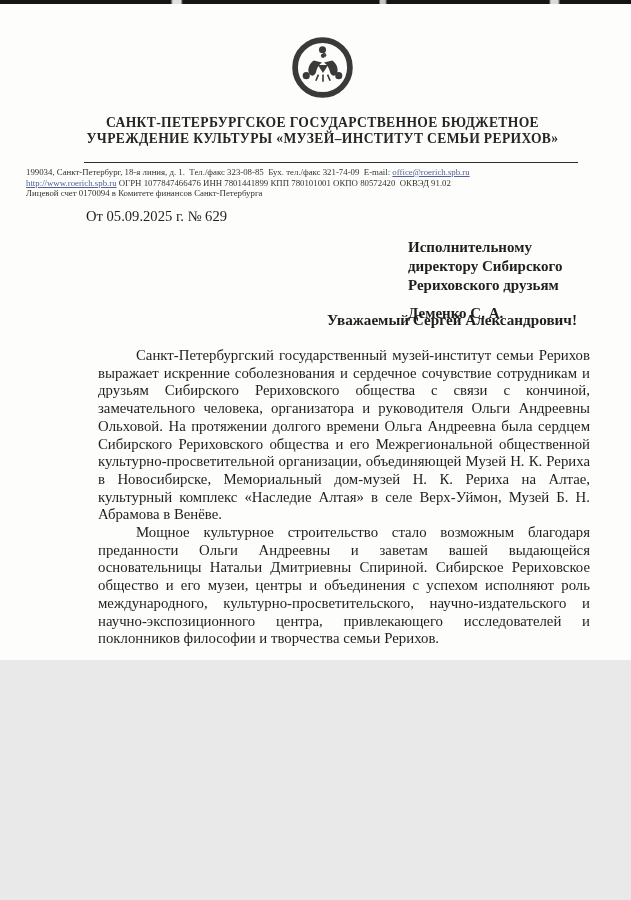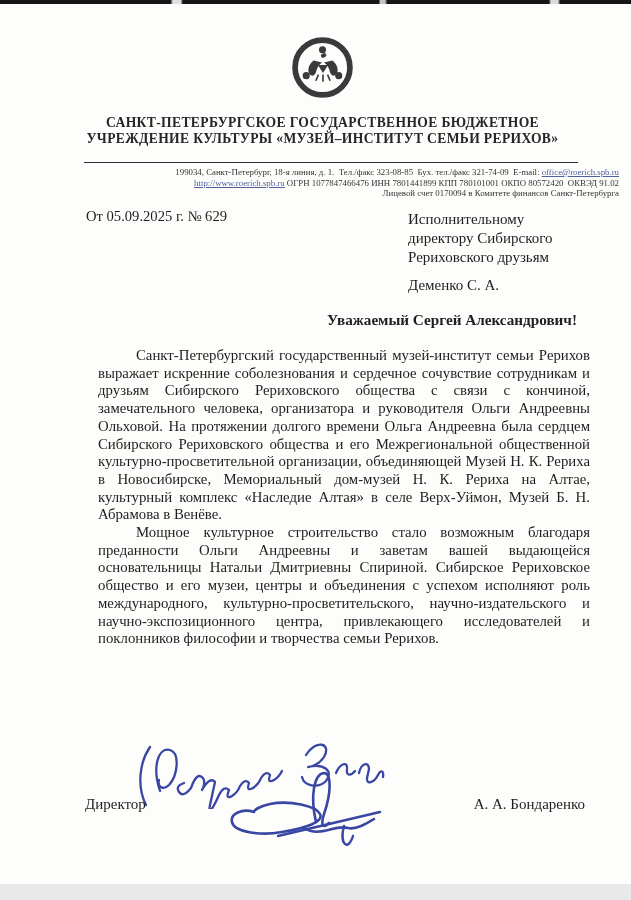--- a/index.html
+++ b/index.html
@@ -1,42 +1,42 @@
 <!DOCTYPE html>
 <html><head>
 <meta charset="utf-8">
 <style>
   html,body{margin:0;padding:0;background:#e9e9e9;}
   .page{
-    position:relative;width:631px;height:884px;margin:0 auto;
+    position:relative;width:631px;height:660px;margin:0 auto;
     background:#fdfdfb;overflow:hidden;
     font-family:"Liberation Serif","DejaVu Serif",serif;color:#1e1e1e;
   }
   .top-strip{
     position:absolute;top:0;left:0;width:100%;height:4px;
     background:linear-gradient(90deg,
       #151515 0 27%, rgba(21,21,21,.12) 27.4% 28.6%,
       #151515 29% 60%, rgba(21,21,21,.25) 60.3% 61%,
       #151515 61.4% 87%, rgba(21,21,21,.15) 87.3% 88.4%,
       #151515 88.8% 100%);
   }
   .logo{position:absolute;left:291px;top:36px;width:63px;height:63px;}
   .org-name{
     position:absolute;top:115px;left:28px;right:14px;text-align:center;
     font-weight:bold;font-size:13.6px;line-height:16.4px;
     letter-spacing:.35px;color:#262626;
   }
   .rule{position:absolute;top:162px;left:84px;width:494px;height:1.4px;background:#2e2e2e;}
   .contact{
-    position:absolute;top:167px;left:26px;right:12px;text-align:right;
+    position:absolute;top:167px;left:26px;right:12px;text-align:left;
     font-size:8.8px;line-height:10.6px;color:#333;white-space:pre-wrap;
   }
   .contact a{color:#51609c;text-decoration:underline;}
   .ref{position:absolute;top:208px;left:86px;font-size:14.6px;}
-  .recipient{position:absolute;top:210px;left:408px;font-weight:normal;font-size:15px;line-height:19px;}
+  .recipient{position:absolute;top:238px;left:408px;font-weight:bold;font-size:15px;line-height:19px;}
   .recipient .name{margin-top:9px;}
   .salutation{position:absolute;top:311px;left:85px;width:492px;text-align:right;font-weight:bold;font-size:15.2px;}
   .body-text{
     position:absolute;top:347px;left:98px;width:492px;
     font-size:14.8px;line-height:17.7px;text-align:justify;
   }
   .body-text p{margin:0;text-indent:38px;}
   .sig-note{position:absolute;left:138px;top:733px;pointer-events:none;}
   .sig-auto{position:absolute;left:216px;top:760px;pointer-events:none;}
   .signoff{

